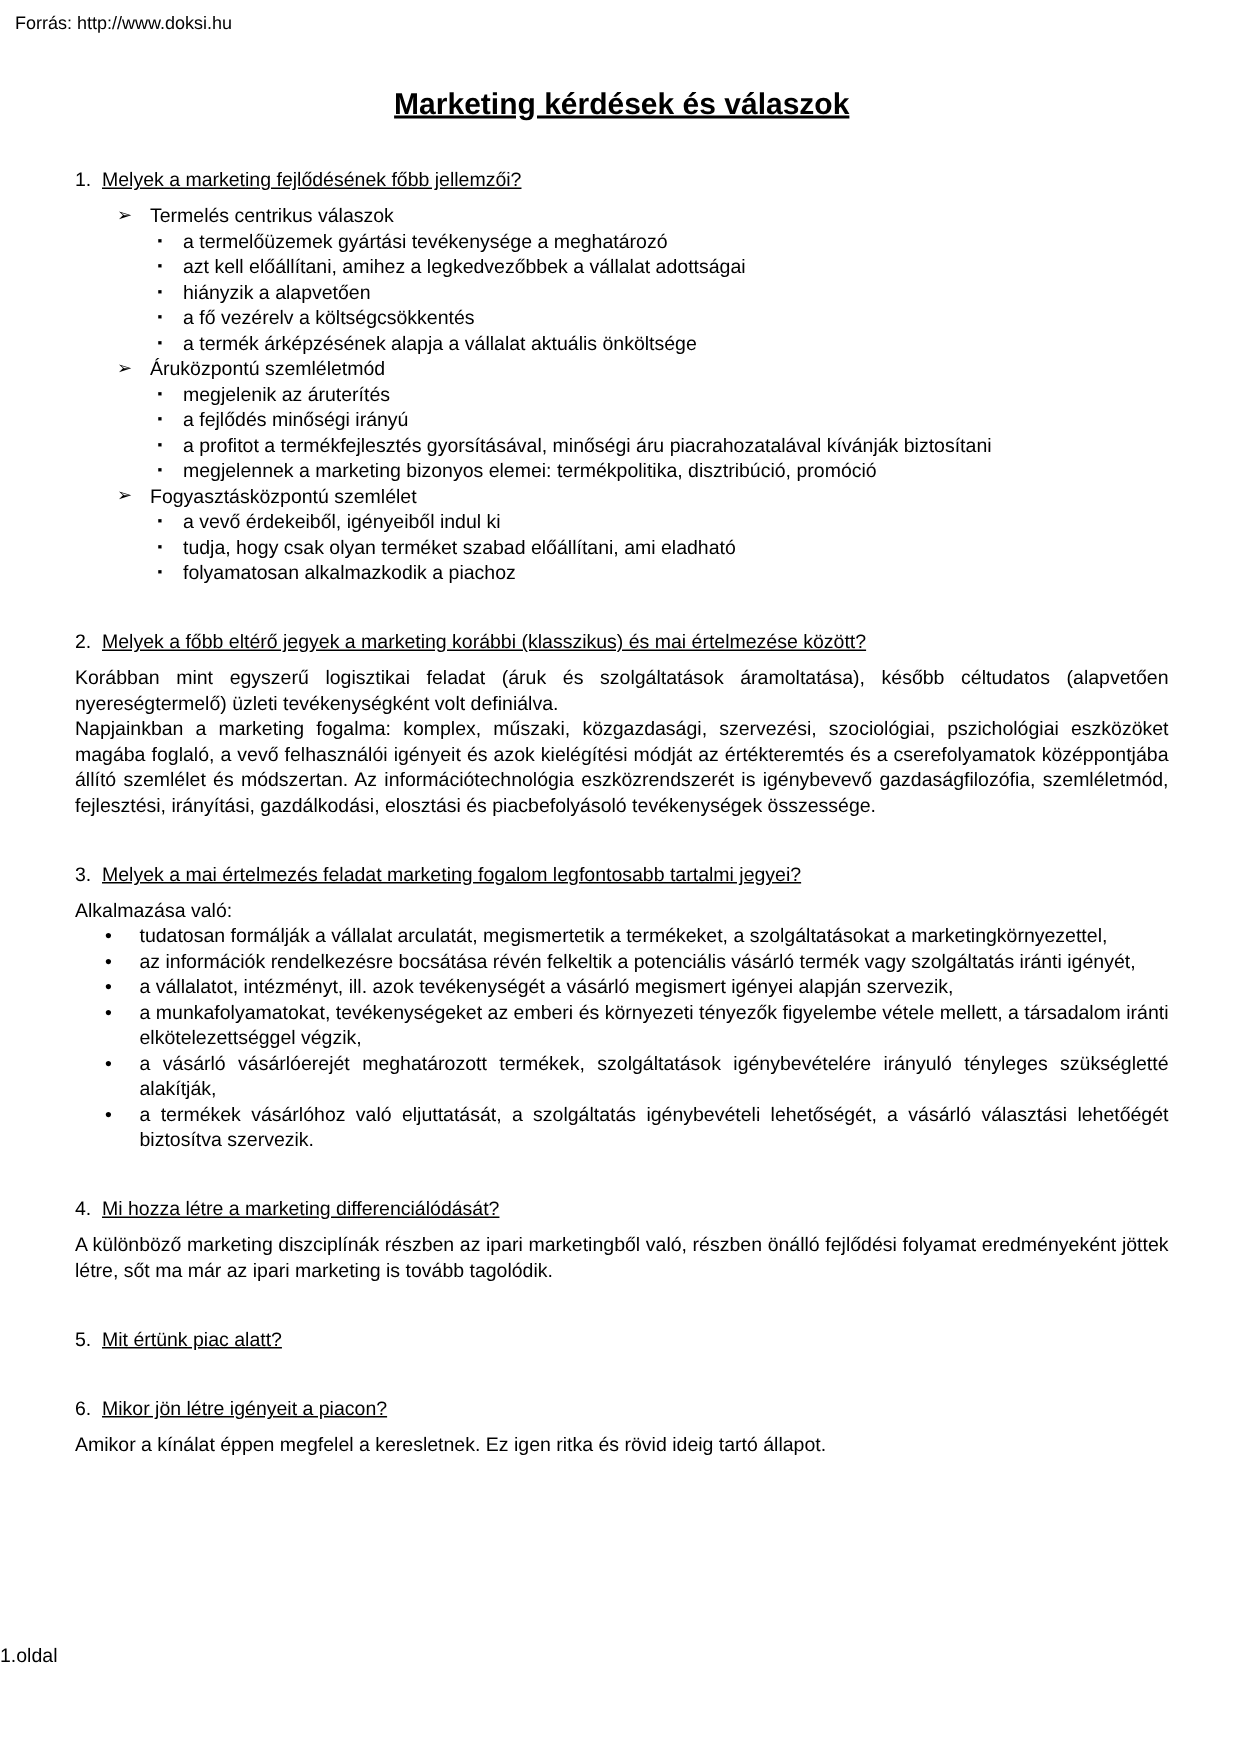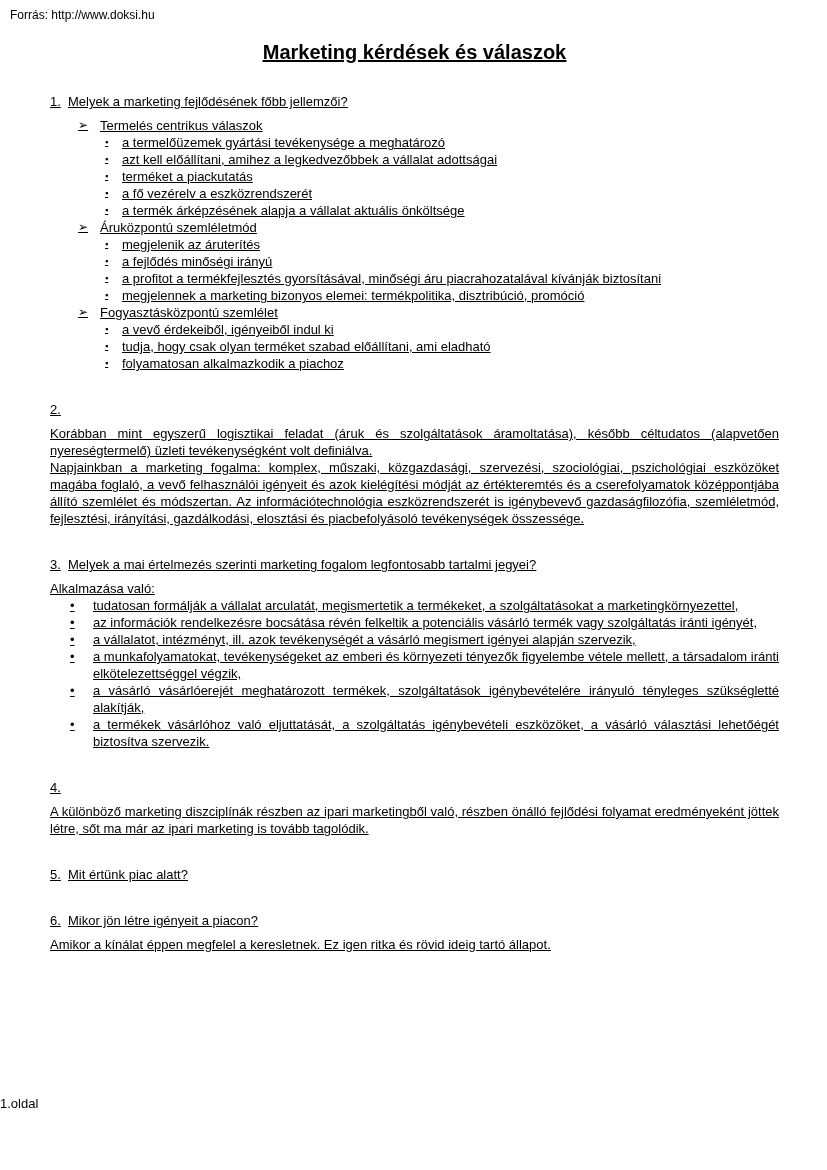--- a/index.html
+++ b/index.html
@@ -2,21 +2,21 @@
 <html><head>
 <meta charset="utf-8">
 <style>
   html,body{margin:0;padding:0;background:#fff;}
   .page{
     width:827px;height:1170px;background:#ffffff;position:relative;
     font-family:"Liberation Sans","DejaVu Sans",sans-serif;
     font-size:13px;line-height:17px;color:#000;overflow:hidden;
   }
   .source{position:absolute;top:8px;left:10px;font-size:12px;line-height:14px;}
-  .content{padding:40px 48px 0 50px;text-decoration:underline;}
+  .content{padding:58px 48px 0 50px;}
   .title{
     margin:0 0 10px 0;text-align:center;font-size:20px;line-height:24px;
     font-weight:bold;text-decoration:underline;
   }
   .section{margin-top:29px;}
   .q-heading{display:flex;margin:0 0 7px 0;}
   .q-num{flex:0 0 18px;}
   .q-text{text-decoration:underline;}
   p.para{margin:0;text-align:justify;}
   .intro{margin:0;}
@@ -51,25 +51,25 @@
       <div class="l2-row">
         <span class="l2-marker">▪</span>
         <span class="row-text">a termelőüzemek gyártási tevékenysége a meghatározó</span>
       </div>
       <div class="l2-row">
         <span class="l2-marker">▪</span>
         <span class="row-text">azt kell előállítani, amihez a legkedvezőbbek a vállalat adottságai</span>
       </div>
       <div class="l2-row">
         <span class="l2-marker">▪</span>
-        <span class="row-text">terméket a piackutatás</span>
+        <span class="row-text">hiányzik a alapvetően</span>
       </div>
       <div class="l2-row">
         <span class="l2-marker">▪</span>
-        <span class="row-text">a fő vezérelv a eszközrendszerét</span>
+        <span class="row-text">a fő vezérelv a költségcsökkentés</span>
       </div>
       <div class="l2-row">
         <span class="l2-marker">▪</span>
         <span class="row-text">a termék árképzésének alapja a vállalat aktuális önköltsége</span>
       </div>
       <div class="l1-row">
         <span class="l1-marker">➢</span>
         <span class="row-text">Áruközpontú szemléletmód</span>
       </div>
       <div class="l2-row">
@@ -102,29 +102,30 @@
       </div>
       <div class="l2-row">
         <span class="l2-marker">▪</span>
         <span class="row-text">folyamatosan alkalmazkodik a piachoz</span>
       </div>
     </section>
 
     <section class="section">
       <div class="q-heading">
         <span class="q-num">2.</span>
+        <span class="q-text">Melyek a főbb eltérő jegyek a marketing korábbi (klasszikus) és mai értelmezése között?</span>
       </div>
       <p class="para">Korábban mint egyszerű logisztikai feladat (áruk és szolgáltatások áramoltatása), később céltudatos (alapvetően nyereségtermelő) üzleti tevékenységként volt definiálva.</p>
       <p class="para">Napjainkban a marketing fogalma: komplex, műszaki, közgazdasági, szervezési, szociológiai, pszichológiai eszközöket magába foglaló, a vevő felhasználói igényeit és azok kielégítési módját az értékteremtés és a cserefolyamatok középpontjába állító szemlélet és módszertan. Az információtechnológia eszközrendszerét is igénybevevő gazdaságfilozófia, szemléletmód, fejlesztési, irányítási, gazdálkodási, elosztási és piacbefolyásoló tevékenységek összessége.</p>
     </section>
 
     <section class="section">
       <div class="q-heading">
         <span class="q-num">3.</span>
-        <span class="q-text">Melyek a mai értelmezés szerinti marketing fogalom legfontosabb tartalmi jegyei?</span>
+        <span class="q-text">Melyek a mai értelmezés feladat marketing fogalom legfontosabb tartalmi jegyei?</span>
       </div>
       <p class="intro">Alkalmazása való:</p>
       <div class="dot-row">
         <span class="dot-marker">•</span>
         <span class="row-text">tudatosan formálják a vállalat arculatát, megismertetik a termékeket, a szolgáltatásokat a marketingkörnyezettel,</span>
       </div>
       <div class="dot-row">
         <span class="dot-marker">•</span>
         <span class="row-text">az információk rendelkezésre bocsátása révén felkeltik a potenciális vásárló termék vagy szolgáltatás iránti igényét,</span>
       </div>
@@ -135,27 +136,28 @@
       <div class="dot-row">
         <span class="dot-marker">•</span>
         <span class="row-text">a munkafolyamatokat, tevékenységeket az emberi és környezeti tényezők figyelembe vétele mellett, a társadalom iránti elkötelezettséggel végzik,</span>
       </div>
       <div class="dot-row">
         <span class="dot-marker">•</span>
         <span class="row-text">a vásárló vásárlóerejét meghatározott termékek, szolgáltatások igénybevételére irányuló tényleges szükségletté alakítják,</span>
       </div>
       <div class="dot-row">
         <span class="dot-marker">•</span>
-        <span class="row-text">a termékek vásárlóhoz való eljuttatását, a szolgáltatás igénybevételi eszközöket, a vásárló választási lehetőégét biztosítva szervezik.</span>
+        <span class="row-text">a termékek vásárlóhoz való eljuttatását, a szolgáltatás igénybevételi lehetőségét, a vásárló választási lehetőégét biztosítva szervezik.</span>
       </div>
     </section>
 
     <section class="section">
       <div class="q-heading">
         <span class="q-num">4.</span>
+        <span class="q-text">Mi hozza létre a marketing differenciálódását?</span>
       </div>
       <p class="para">A különböző marketing diszciplínák részben az ipari marketingből való, részben önálló fejlődési folyamat eredményeként jöttek létre, sőt ma már az ipari marketing is tovább tagolódik.</p>
     </section>
 
     <section class="section">
       <div class="q-heading">
         <span class="q-num">5.</span>
         <span class="q-text">Mit értünk piac alatt?</span>
       </div>
     </section>

